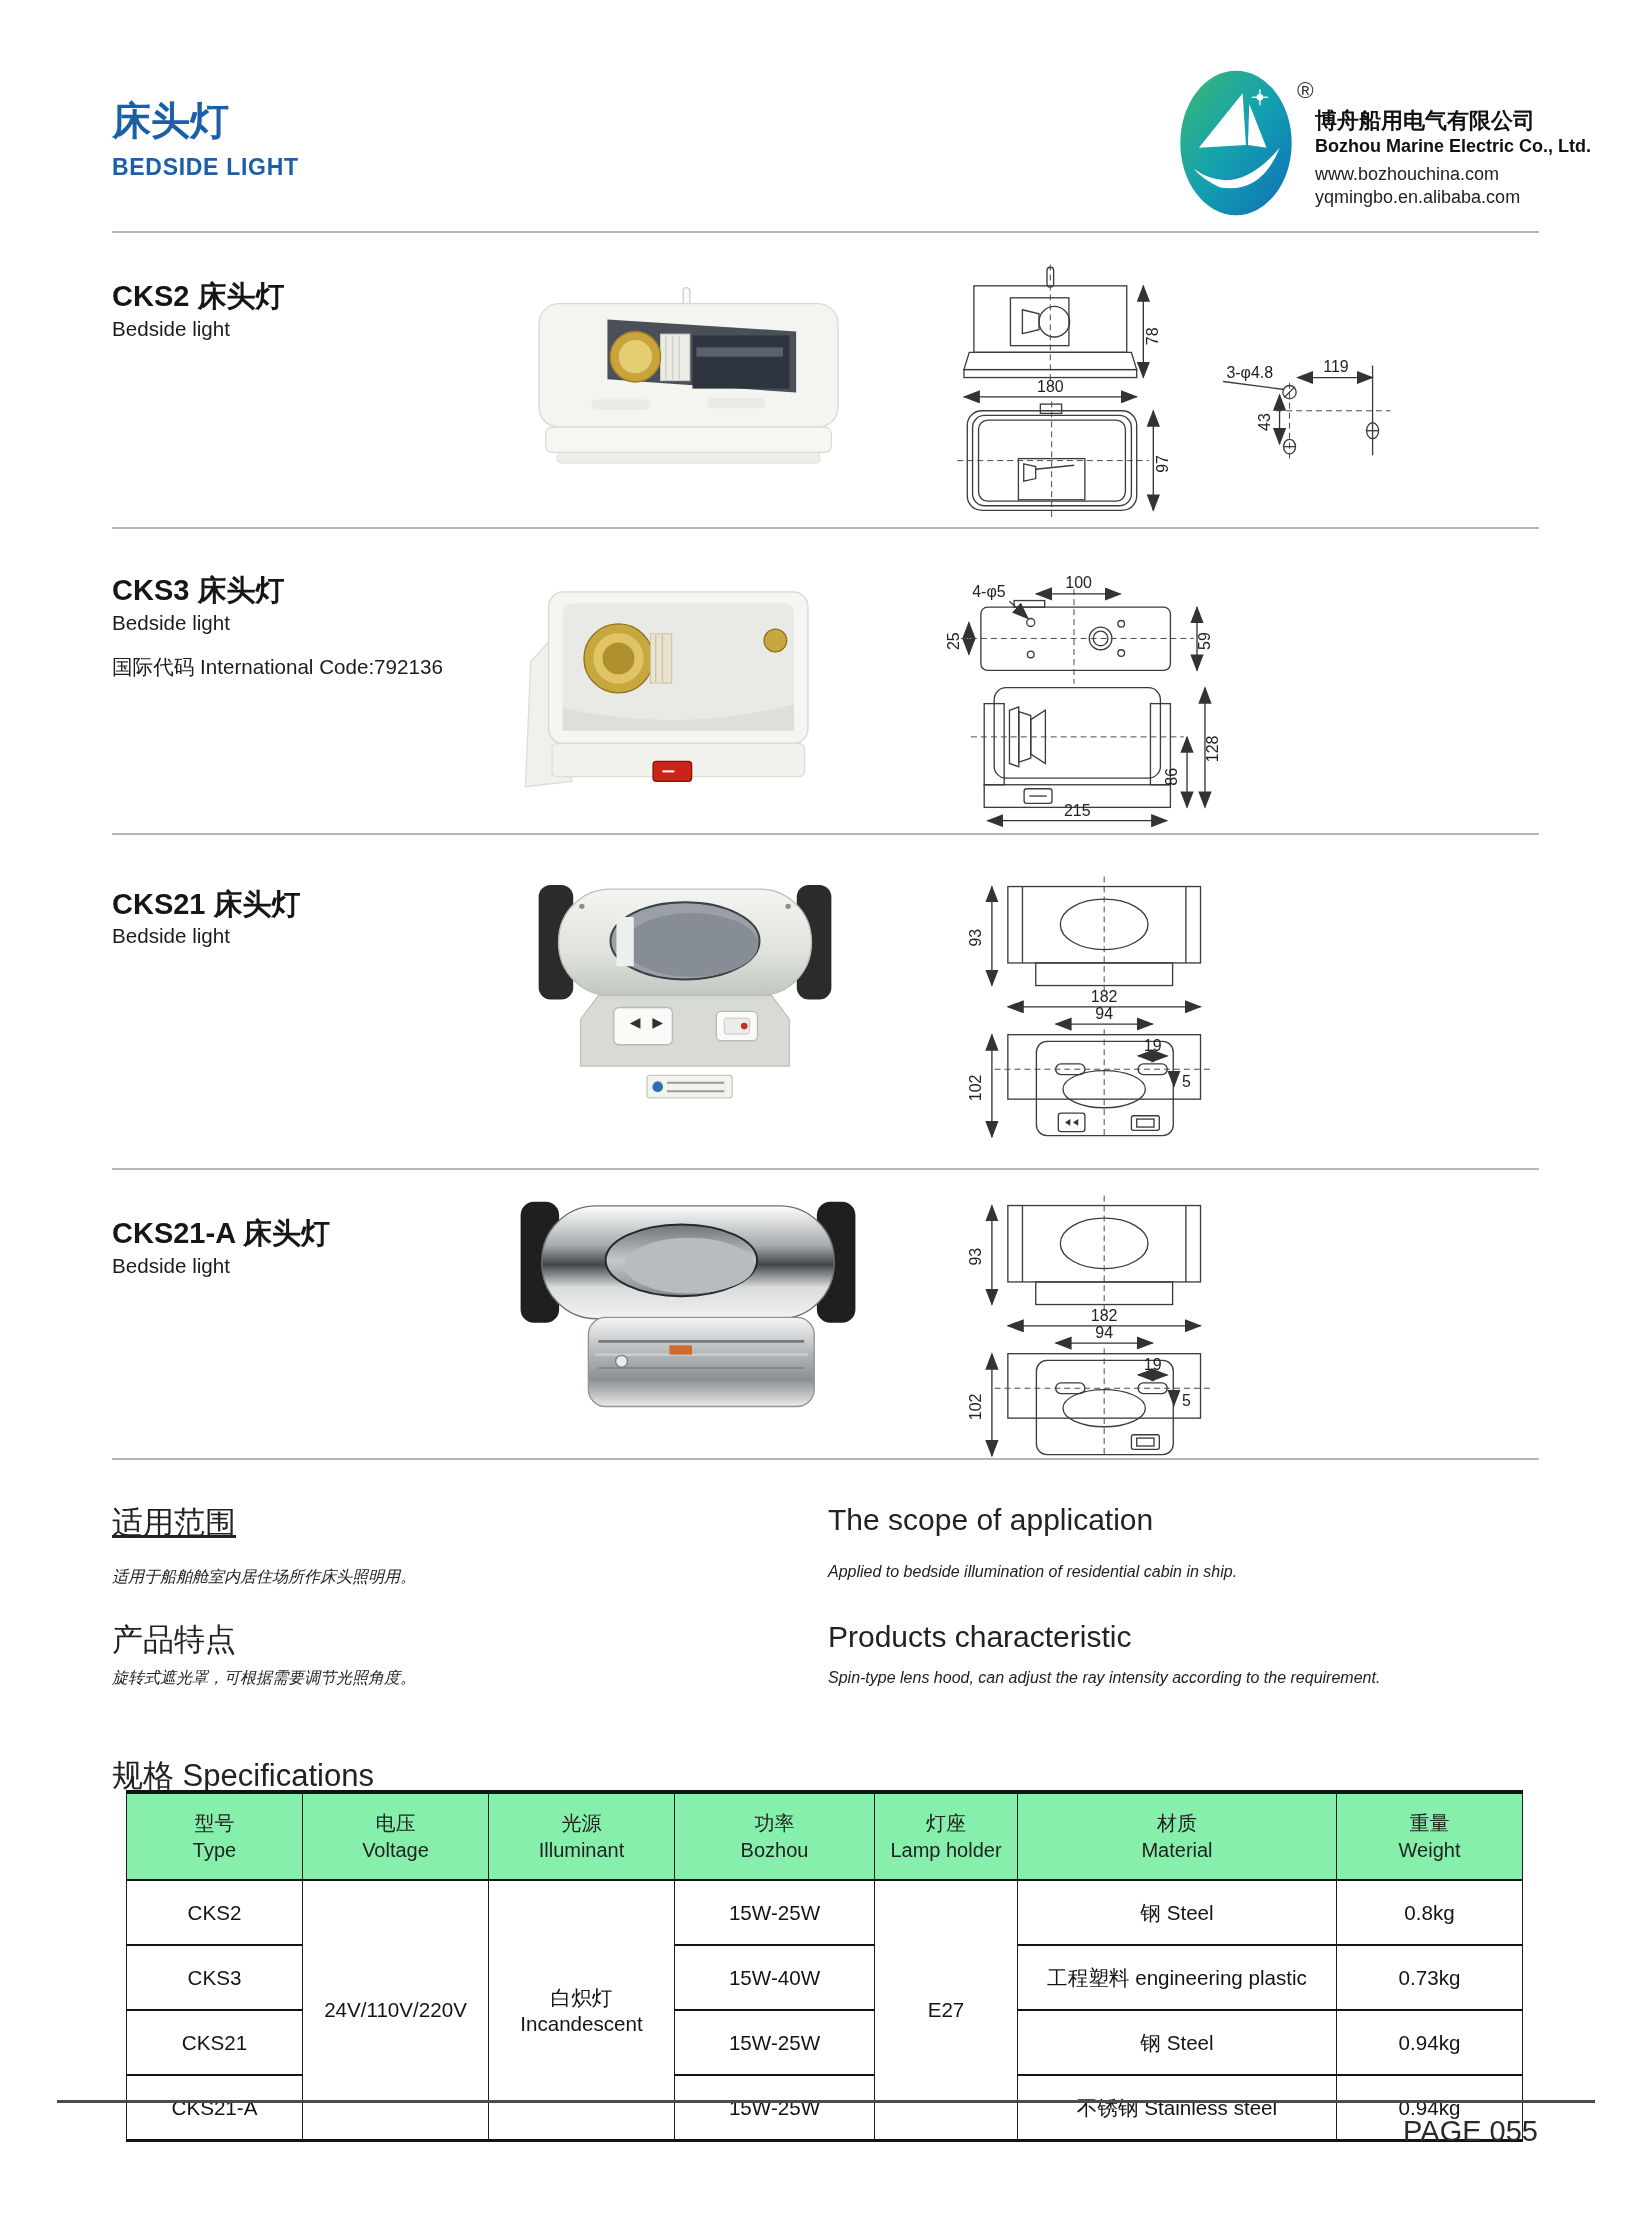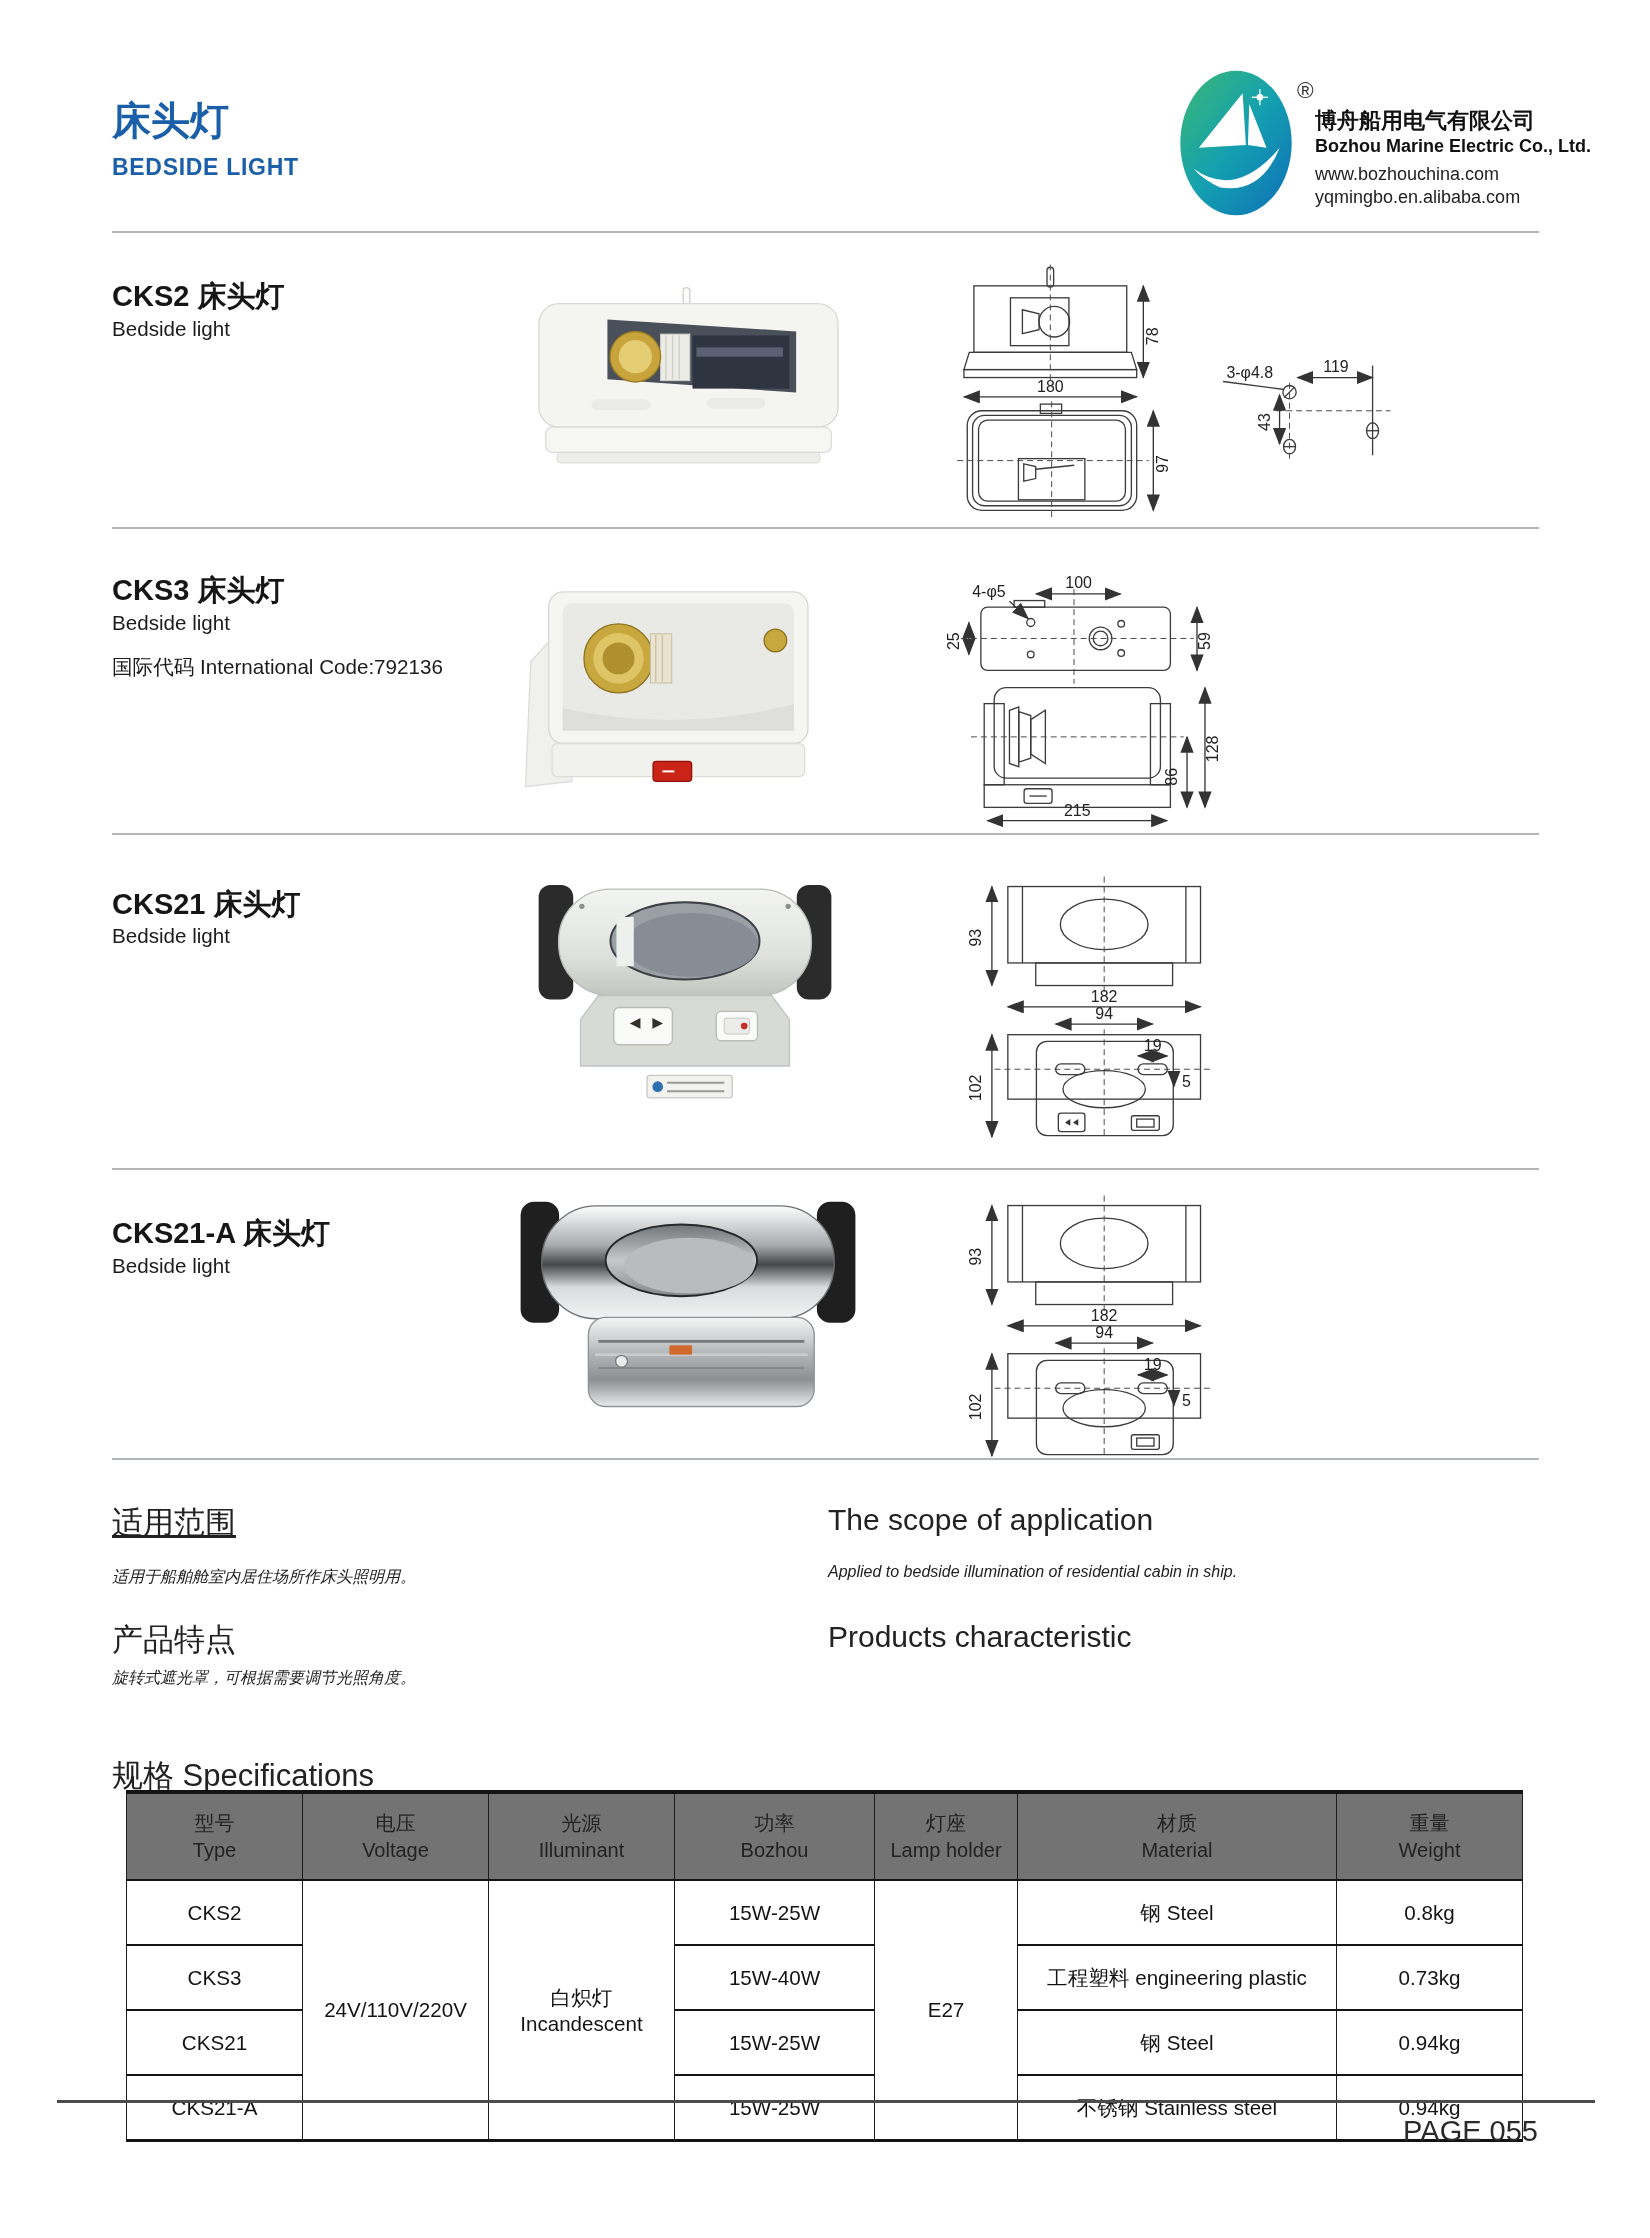--- a/index.html
+++ b/index.html
@@ -18,21 +18,21 @@
   .spec-h{font-size:31px;color:#222;margin-top:24px;}
   .logo-cn{font-size:22px;font-weight:bold;color:#111;}
   .logo-en{font-size:18px;font-weight:bold;color:#111;}
   .logo-web{font-size:18px;color:#222;}
   .reg{font-size:22.6px;color:#333;}
   .footer-page{font-size:29px;color:#2a2a2a;}
   .footer-line{position:absolute;left:57px;width:1538px;height:2.7px;background:#4c4c4c;}
   
   .specs-wrap{position:absolute;left:126px;top:1790px;width:1397px;}
   table.specs{border-collapse:collapse;width:1397px;table-layout:fixed;}
-  table.specs th{background:#737373;border:1.3px solid #1d1d1d;border-top:4.7px solid #141414;
+  table.specs th{background:#86efac;border:1.3px solid #1d1d1d;border-top:4.7px solid #141414;
     border-bottom:2.7px solid #141414;height:85px;font-weight:400;font-size:20px;line-height:1.35;
     text-align:center;vertical-align:middle;color:#222;padding:0;}
   table.specs td{border:1.3px solid #1d1d1d;border-top:2.7px solid #141414;border-bottom:2.7px solid #141414;
     height:47px;font-size:20.6px;text-align:center;vertical-align:middle;color:#141414;padding:8px;}
   table.specs{border-bottom:3.3px solid #141414;}
   
   .drawing{position:absolute;}
   .drawing text{font-family:"Liberation Sans","DejaVu Sans",sans-serif;font-size:24px;fill:#222;}
   .drawing .thin{stroke:#3c3c3c;stroke-width:2;fill:none;}
   .drawing .dash{stroke:#4a4a4a;stroke-width:1.5;fill:none;stroke-dasharray:9 6;}
@@ -363,20 +363,21 @@
   <div class="hr" style="top:1458px;"></div>
 
   <div class="t sec-h-cn" style="left:112px;top:1502px;text-decoration:underline;">适用范围</div>
   <div class="t sec-b" style="left:112px;top:1567px;">适用于船舶舱室内居住场所作床头照明用。</div>
   <div class="t sec-h-cn" style="left:112px;top:1619px;">产品特点</div>
   <div class="t sec-b" style="left:112px;top:1668px;">旋转式遮光罩，可根据需要调节光照角度。</div>
 
   <div class="t sec-h-en" style="left:828px;top:1503px;">The scope of application</div>
   <div class="t sec-b" style="left:828px;top:1563px;">Applied to bedside illumination of residential cabin in ship.</div>
   <div class="t sec-h-en" style="left:828px;top:1620px;">Products characteristic</div>
+  <div class="t sec-b" style="left:828px;top:1669px;">Spin-type lens hood, can adjust the ray intensity according to the requirement.</div>
 
   <div class="t spec-h" style="left:112px;top:1731px;">规格 Specifications</div>
 
   <div class="specs-wrap">
     <table class="specs">
       <colgroup>
         <col style="width:176px">
           <col style="width:186px">
           <col style="width:186px">
         <col style="width:200px">

